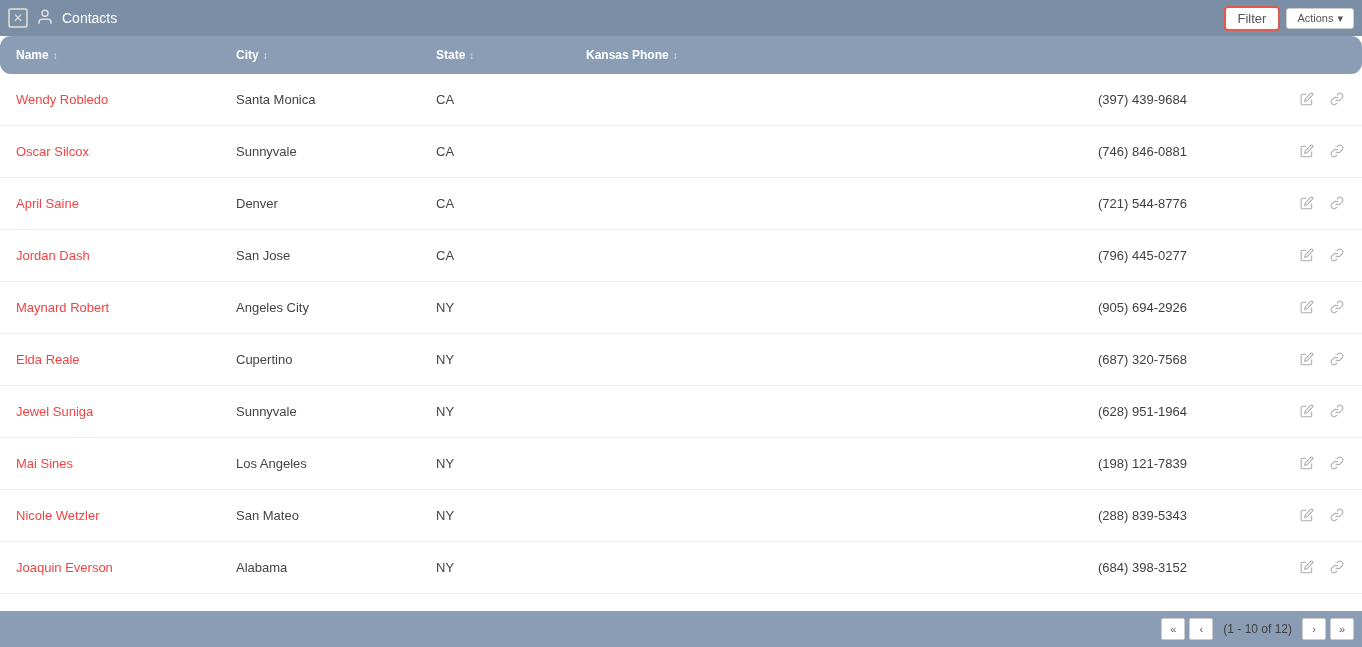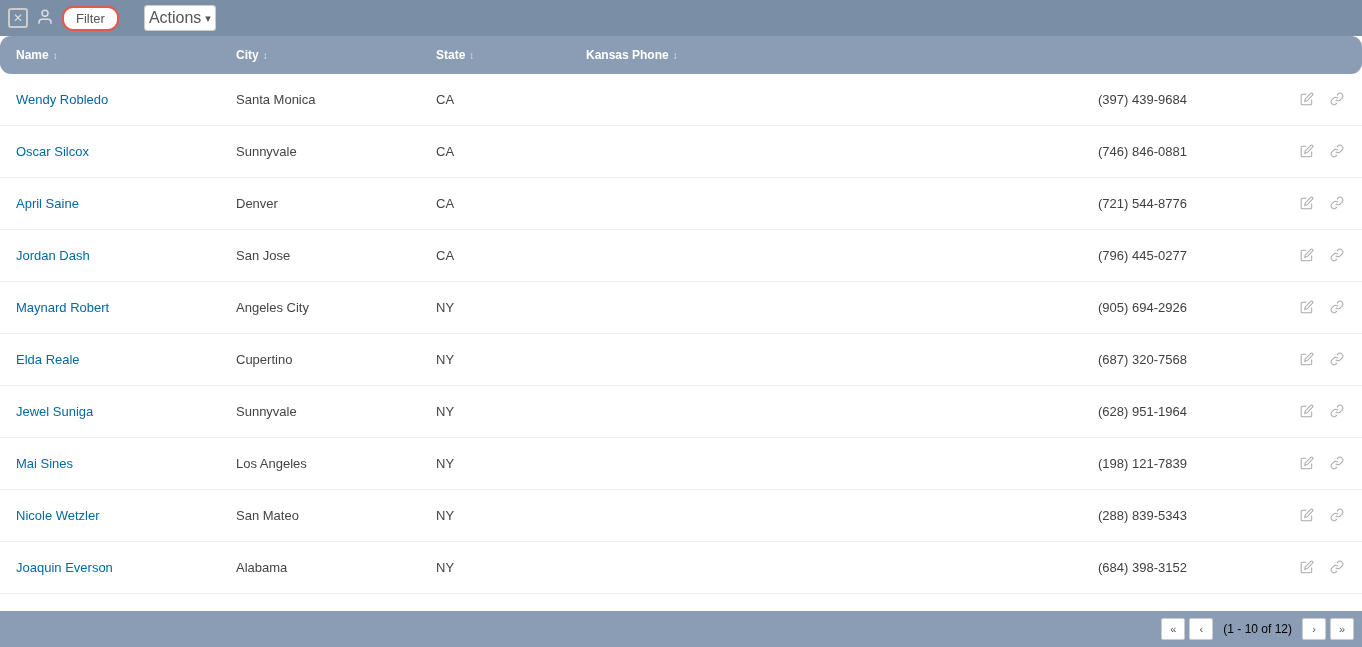--- a/index.html
+++ b/index.html
@@ -48,39 +48,38 @@
     }
     .title-bar-actions {
       display: flex;
       align-items: center;
       gap: 6px;
     }
     .btn-filter {
       background: #fff;
       color: #555;
       border: 2px solid #e05a4e;
-      border-radius: 11px;
+      border-radius: 4px;
       padding: 3px 12px;
       cursor: pointer;
       font-size: 13px;
       font-weight: 500;
     }
     .btn-actions {
       background: #fff;
       color: #555;
       border: 1px solid #ccc;
       border-radius: 3px;
-      padding: 3px 4px;
-      cursor: pointer;
-      font-size: 16px;
+      padding: 3px 10px;
+      cursor: pointer;
+      font-size: 11px;
       font-weight: 500;
       display: flex;
       align-items: center;
       gap: 4px;
-      margin-left: 19px;
     }
     .btn-actions::after {
       content: '▾';
       font-size: 11px;
     }
 
     
     .table-header {
       background: #8a9db5;
       display: grid;
@@ -119,21 +118,21 @@
       height: 52px;
       align-items: center;
       border-bottom: 1px solid #f0f0f0;
     }
     .cell {
       padding: 0 16px;
       font-size: 13px;
       color: #444;
     }
     .cell-link {
-      color: #0369a1;
+      color: #ef4444;
       cursor: pointer;
       text-decoration: none;
     }
     .cell-phone {
       color: #404040;
     }
     .cell-actions {
       display: flex;
       align-items: center;
       gap: 8px;
@@ -166,40 +165,41 @@
       border: 1px solid #ccc;
       border-radius: 2px;
       width: 24px;
       height: 22px;
       cursor: pointer;
       font-size: 11px;
       display: flex; align-items: center; justify-content: center;
       color: #555;
     }
     .page-info {
-      color: #000000;
+      color: #404040;
       font-size: 12px;
       padding: 0 6px;
     }
   </style>
 </head>
 <body>
 
 <div class="app-window">
 
   <div class="title-bar">
     <div class="title-bar-close">
       <span>✕</span>
     </div>
     <span class="title-bar-icon">
       <svg width="18" height="18" viewBox="0 0 24 24" fill="none" stroke="#ddd" stroke-width="2">
         <path d="M20 21v-2a4 4 0 0 0-4-4H8a4 4 0 0 0-4 4v2"></path>
         <circle cx="12" cy="7" r="4"></circle>
       </svg>
     </span>
+    <span class="title-bar-title">Contacts</span>
     <div class="title-bar-actions">
       <button class="btn-filter">Filter</button>
       <button class="btn-actions">
         <span>Actions</span>
       </button>
     </div>
   </div>
 
   <div class="table-header">
     <div class="col-header">

